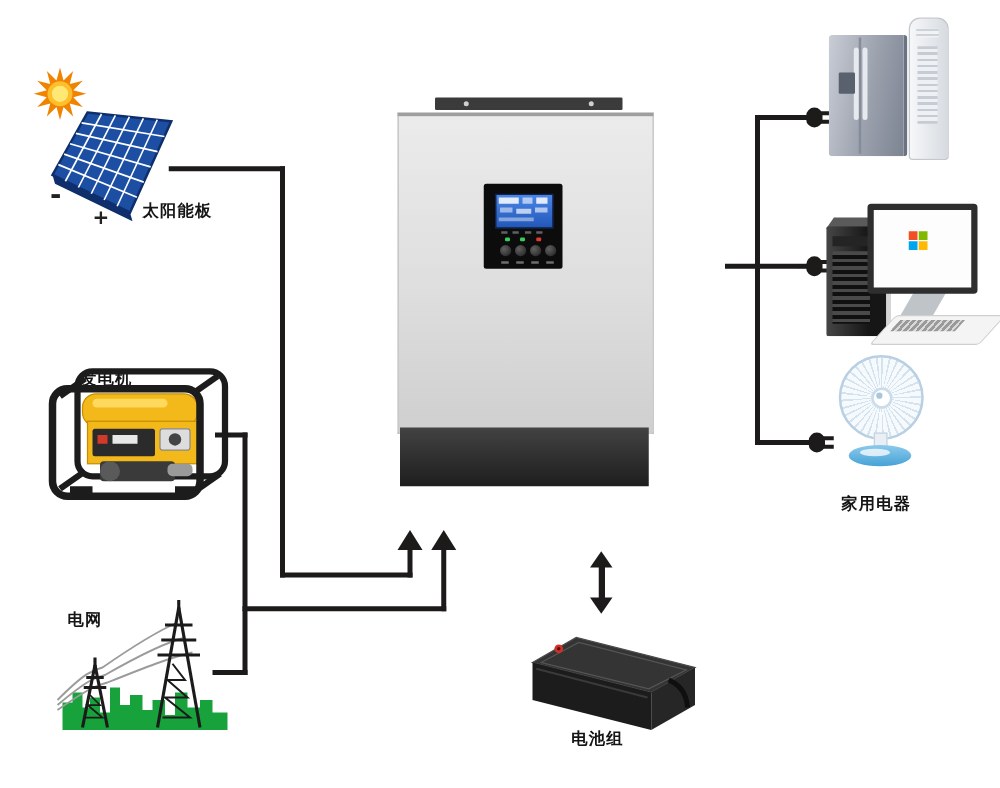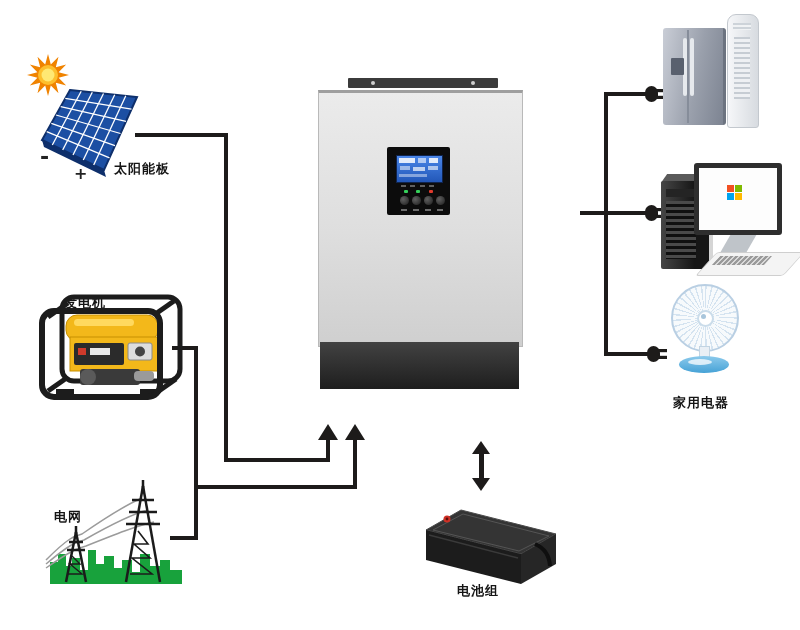--- a/index.html
+++ b/index.html
@@ -161,21 +161,21 @@
     <rect x="92" y="50" width="24" height="17" rx="2" fill="#dddddd" stroke="#8a8a8a"></rect>
     <circle cx="104" cy="58.5" r="5" fill="#444444"></circle>
     <rect x="44" y="76" width="60" height="16" rx="3" fill="#3a3a3a"></rect>
     <circle cx="52" cy="84" r="8" fill="#5a5a5a"></circle>
     <rect x="98" y="78" width="20" height="10" rx="4" fill="#9a9a9a"></rect>
     <rect x="20" y="96" width="18" height="7" fill="#1c1c1c"></rect>
     <rect x="104" y="96" width="18" height="7" fill="#1c1c1c"></rect>
     <rect x="6" y="18" width="118" height="86" rx="12" fill="none" stroke="#1c1c1c" stroke-width="6"></rect>
   </svg>
 
-  <span class="lbl" style="left:54px;top:508px;text-align:right;">电网</span>
+  <span class="lbl" style="left:54px;top:487px;text-align:right;">电网</span>
   <svg class="abs" style="left:38px;top:476px;" width="155" height="112" viewBox="0 0 155 112">
     <path d="M12,108 L12,86 L20,86 L20,78 L28,78 L28,90 L34,90 L34,82 L42,82 L42,94 L50,94 L50,74 L58,74 L58,88 L66,88 L66,80 L76,80 L76,92 L84,92 L84,84 L94,84 L94,96 L102,96 L102,78 L112,78 L112,90 L122,90 L122,84 L132,84 L132,94 L144,94 L144,108 Z" fill="#18a23c"></path>
     <g stroke="#9b9b9b" stroke-width="1.5" fill="none">
       <path d="M8,84 C30,62 36,60 44,58 C70,40 90,28 104,22"></path>
       <path d="M8,88 C32,68 38,66 46,64 C74,48 94,38 110,34"></path>
       <path d="M8,92 C34,74 40,72 48,70 C78,58 98,50 116,46"></path>
     </g>
     <g stroke="#1b1b1b" stroke-width="2.5" fill="none">
       <line x1="105" y1="4" x2="105" y2="14"></line>
       <line x1="105" y1="10" x2="88" y2="106"></line>

